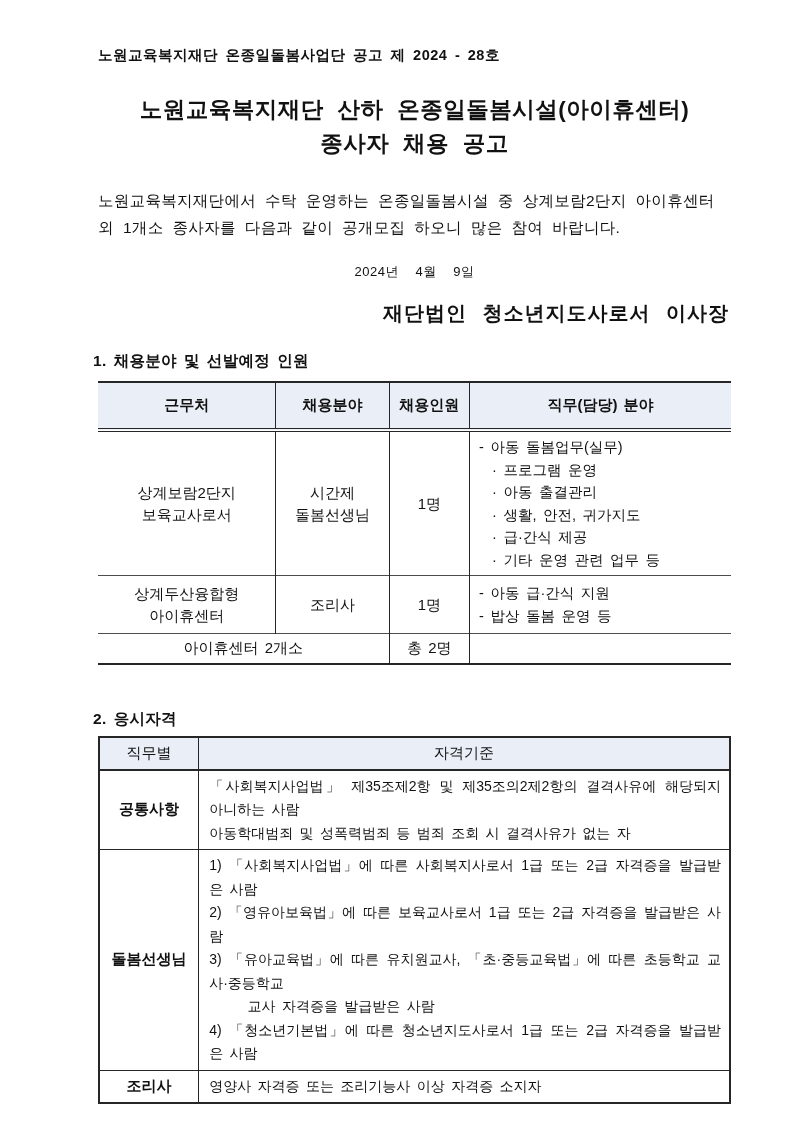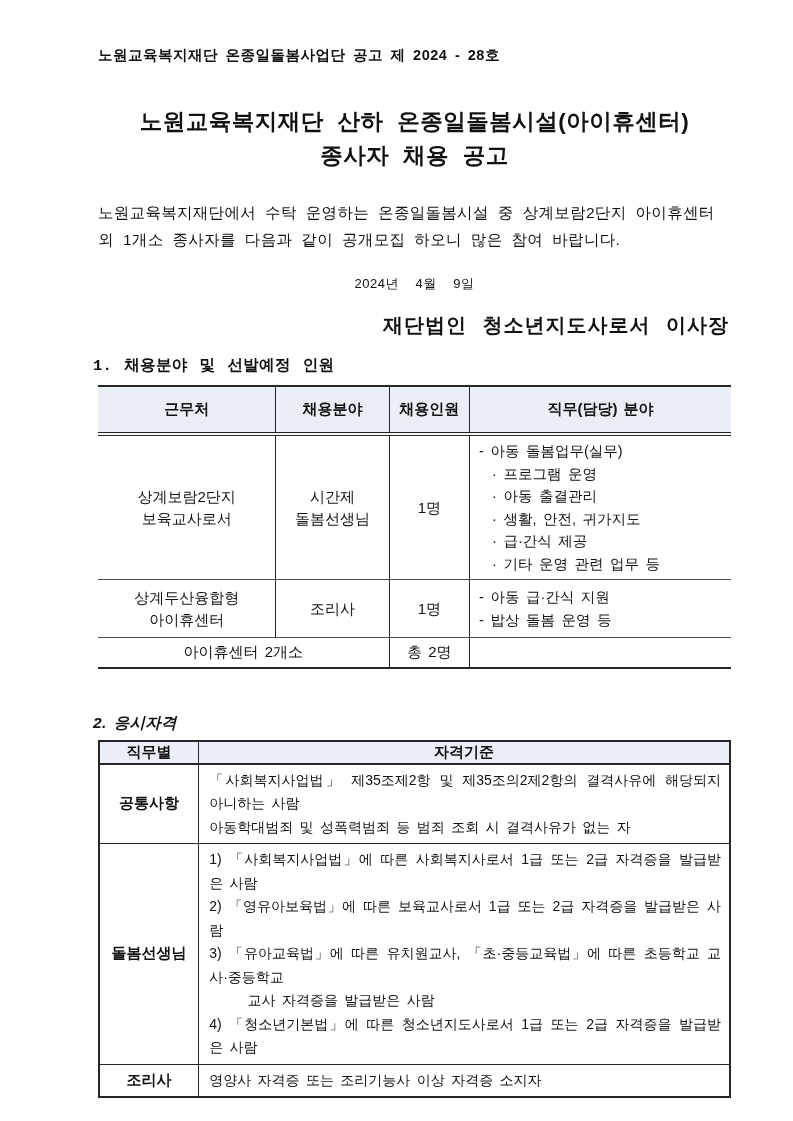--- a/index.html
+++ b/index.html
@@ -16,41 +16,41 @@
   }
   .page{
     width:793px;height:1121px;
     padding:46px 62px 0 98px;
     position:relative;
   }
   .doc-number{
     font-size:14.5px;font-weight:bold;letter-spacing:.5px;word-spacing:3px;
   }
   .doc-title{
-    margin-top:40px;text-align:center;font-weight:800;
+    margin-top:28px;text-align:center;font-weight:800;
     font-size:22.5px;line-height:34px;word-spacing:7px;letter-spacing:.5px;
   }
   .intro{
     margin-top:26px;font-size:15.5px;line-height:27px;
     word-spacing:4.5px;letter-spacing:.3px;white-space:pre-line;
     text-align:justify;word-break:break-all;
   }
   .date-line{
     margin-top:22px;text-align:center;font-weight:normal;font-size:13px;
     white-space:pre;letter-spacing:.5px;
   }
   .issuer{
     margin-top:19px;text-align:right;font-weight:800;font-size:20px;
     word-spacing:9px;letter-spacing:1px;padding-right:2px;
   }
   .section-heading{
     font-weight:800;font-size:15.5px;word-spacing:2.5px;letter-spacing:.3px;
   }
-  .s1{margin-top:16px;margin-left:-5px;font-family:Liberation Mono, monospace;}
-  .s2{margin-top:44px;margin-left:-5px;font-style:italic;}
+  .s1{margin-top:24px;margin-left:-5px;}
+  .s2{margin-top:44px;margin-left:-5px;}
   .note{
     margin-top:4px;text-align:right;font-weight:bold;font-size:13.5px;
     word-spacing:2px;
   }
   table{width:100%;border-collapse:collapse;table-layout:fixed;}
   th,td{font-size:15px;vertical-align:middle;}
   
   .t1{margin-top:9px;border-top:2px solid var(--border);border-bottom:2.5px solid var(--border);}
   .t1 th{
     height:48px;background:var(--thead-bg);font-weight:800;
@@ -63,21 +63,21 @@
     text-align:left;white-space:pre-wrap;font-size:14.5px;line-height:22.5px;
     padding:4px 4px 4px 9px;word-spacing:2.5px;
   }
   .t1 .row-main td{height:140px;}
   .t1 .row-cook td{height:58px;}
   .t1 .row-sum td{height:30px;text-align:center;}
   .t1 .sum-label,.t1 .sum-total{text-align:center;font-size:15px;word-spacing:2px;}
   
   .t2{margin-top:6px;border:2px solid var(--border);}
   .t2 th{
-    height:23px;background:var(--thead-bg);font-weight:700;word-spacing:2px;
+    height:33px;background:var(--thead-bg);font-weight:400;word-spacing:2px;
     border-bottom:2px solid var(--border);
   }
   .t2 th + th, .t2 td + td{border-left:1.6px solid var(--border);}
   .t2 tbody tr + tr td{border-top:1.8px solid var(--border);}
   .t2 .cat{text-align:center;font-weight:800;word-spacing:2px;}
   .t2 .criteria{
     white-space:pre-wrap;font-size:14px;line-height:23.5px;
     padding:4px 8px 4px 10px;word-spacing:2.5px;
     text-align:justify;word-break:break-all;
   }

